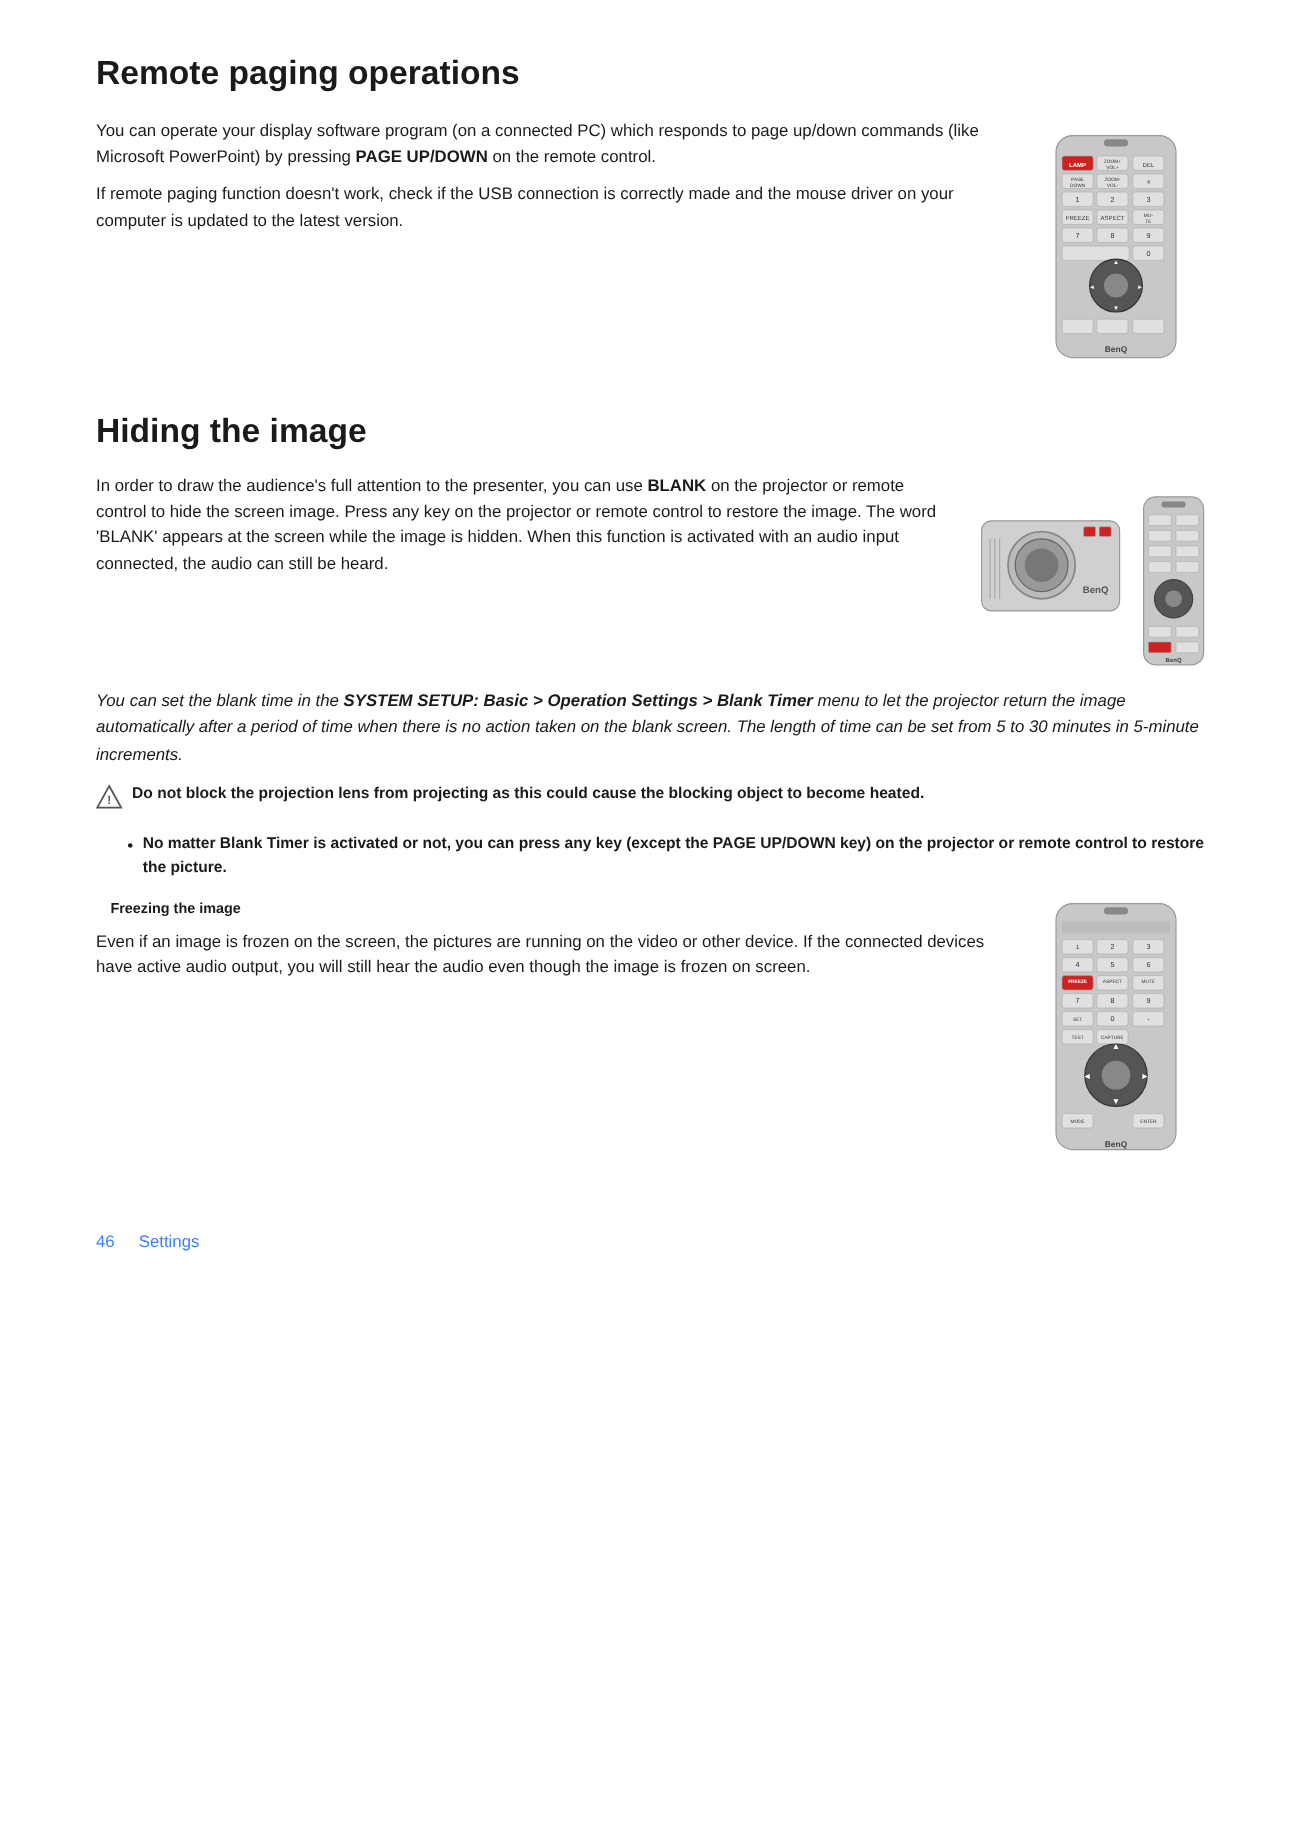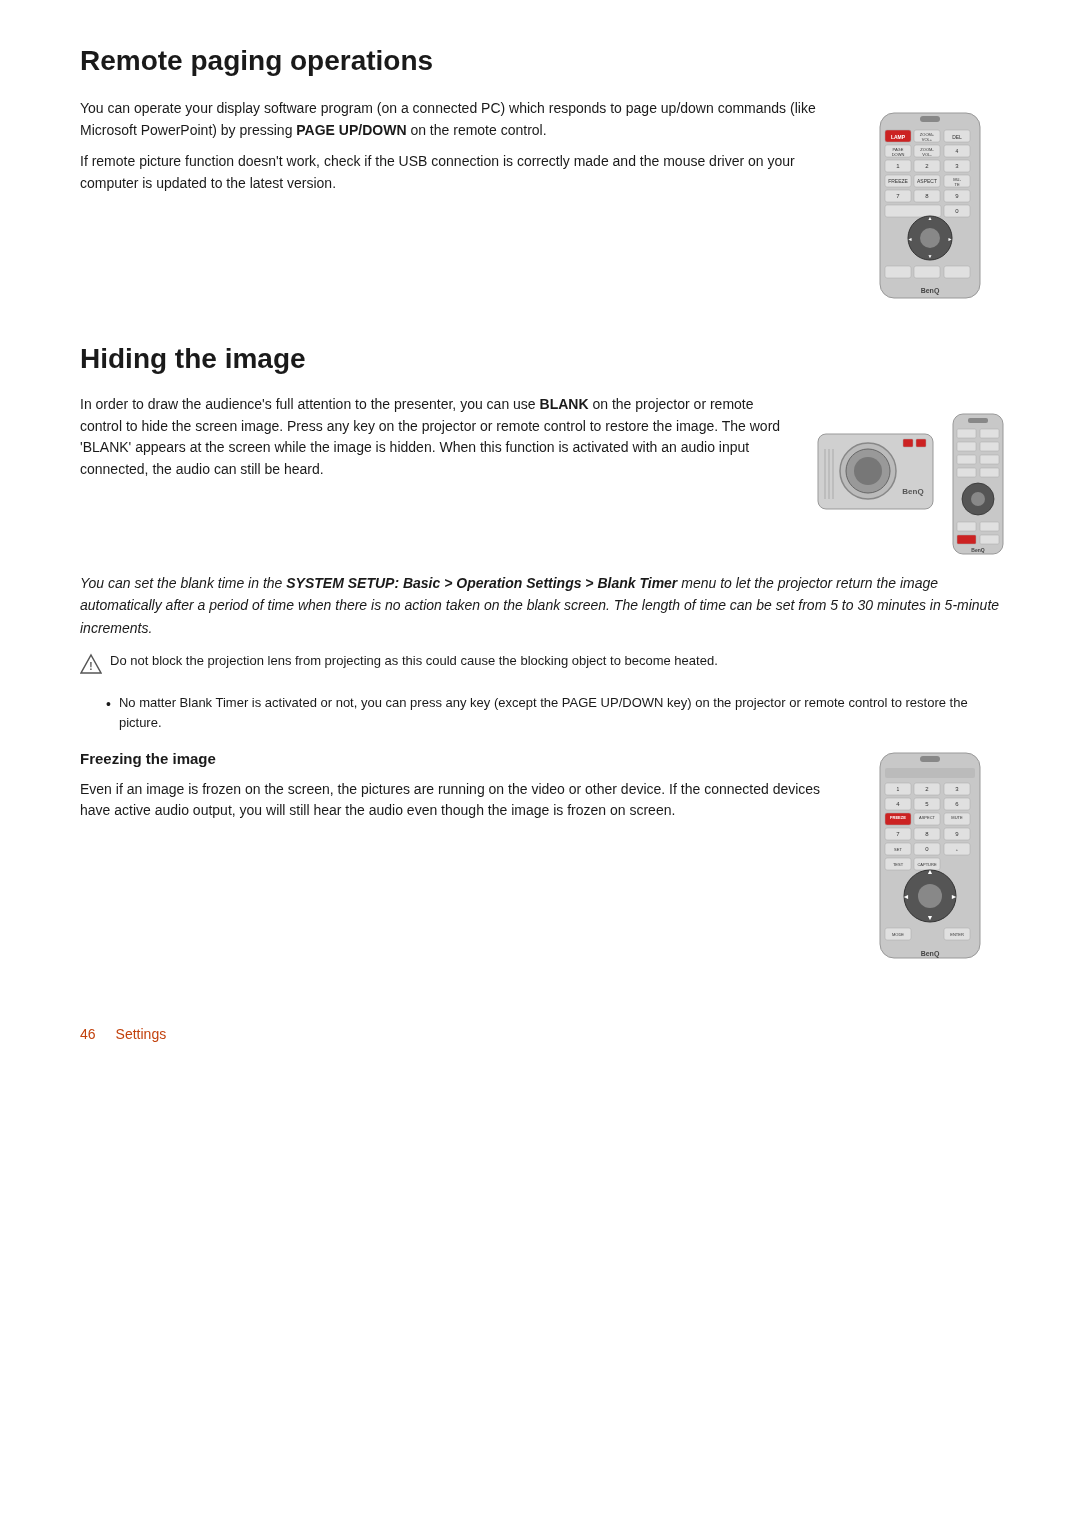--- a/index.html
+++ b/index.html
@@ -18,23 +18,24 @@
       font-weight: 900;
       margin-bottom: 16px;
       font-family: Arial, Helvetica, sans-serif;
     }
     h2.section-title {
       font-size: 28px;
       font-weight: 700;
       margin-bottom: 14px;
     }
     h3.sub-title {
-      font-size: 15px;
+      font-size: 12px;
       font-weight: 700;
       margin-bottom: 8px;
+      margin-left: 12px;
     }
     .section-content {
       display: flex;
       align-items: flex-start;
       gap: 20px;
     }
     .text-block {
       flex: 1;
     }
     .text-block p {
@@ -69,36 +70,36 @@
       font-size: 18px;
       flex-shrink: 0;
       margin-top: 2px;
     }
     .note-text {
       font-size: 13px;
       line-height: 1.5;
       font-weight: 700;
     }
     .note-text strong {
-      font-weight: 400;
+      font-weight: 700;
     }
     .bullet-dot {
       font-size: 14px;
       flex-shrink: 0;
       margin-top: 1px;
     }
     .setup-text {
       font-size: 14px;
       line-height: 1.6;
       margin-bottom: 12px;
     }
     .footer {
       margin-top: 40px;
       font-size: 14px;
-      color: #c2410c;
+      color: #3b82f6;
       display: flex;
       align-items: center;
       gap: 20px;
     }
     .page-num {
       font-size: 14px;
       font-weight: normal;
     }
     .two-col {
       display: flex;
@@ -118,21 +119,21 @@
 
 <div>
   <h1 class="section-title">Remote paging operations</h1>
 
   <div class="section-content">
     <div class="text-block">
       <p>
         You can operate your display software program (on a connected PC) which responds to page up/down commands (like Microsoft PowerPoint) by pressing <strong>PAGE UP/DOWN</strong> on the remote control.
       </p>
       <p>
-        If remote picture function doesn't work, check if the USB connection is correctly made and the mouse driver on your computer is updated to the latest version.
+        If remote paging function doesn't work, check if the USB connection is correctly made and the mouse driver on your computer is updated to the latest version.
       </p>
     </div>
 
     <div class="remote-img">
       <div style="width:120px;">
         <svg width="120" height="200" viewBox="0 0 120 200" xmlns="http://www.w3.org/2000/svg">
 
           <rect x="10" y="5" width="100" height="185" rx="14" ry="14" fill="#c8c8c8" stroke="#999" stroke-width="1"></rect>
 
           <rect x="50" y="8" width="20" height="6" rx="3" fill="#888"></rect>

